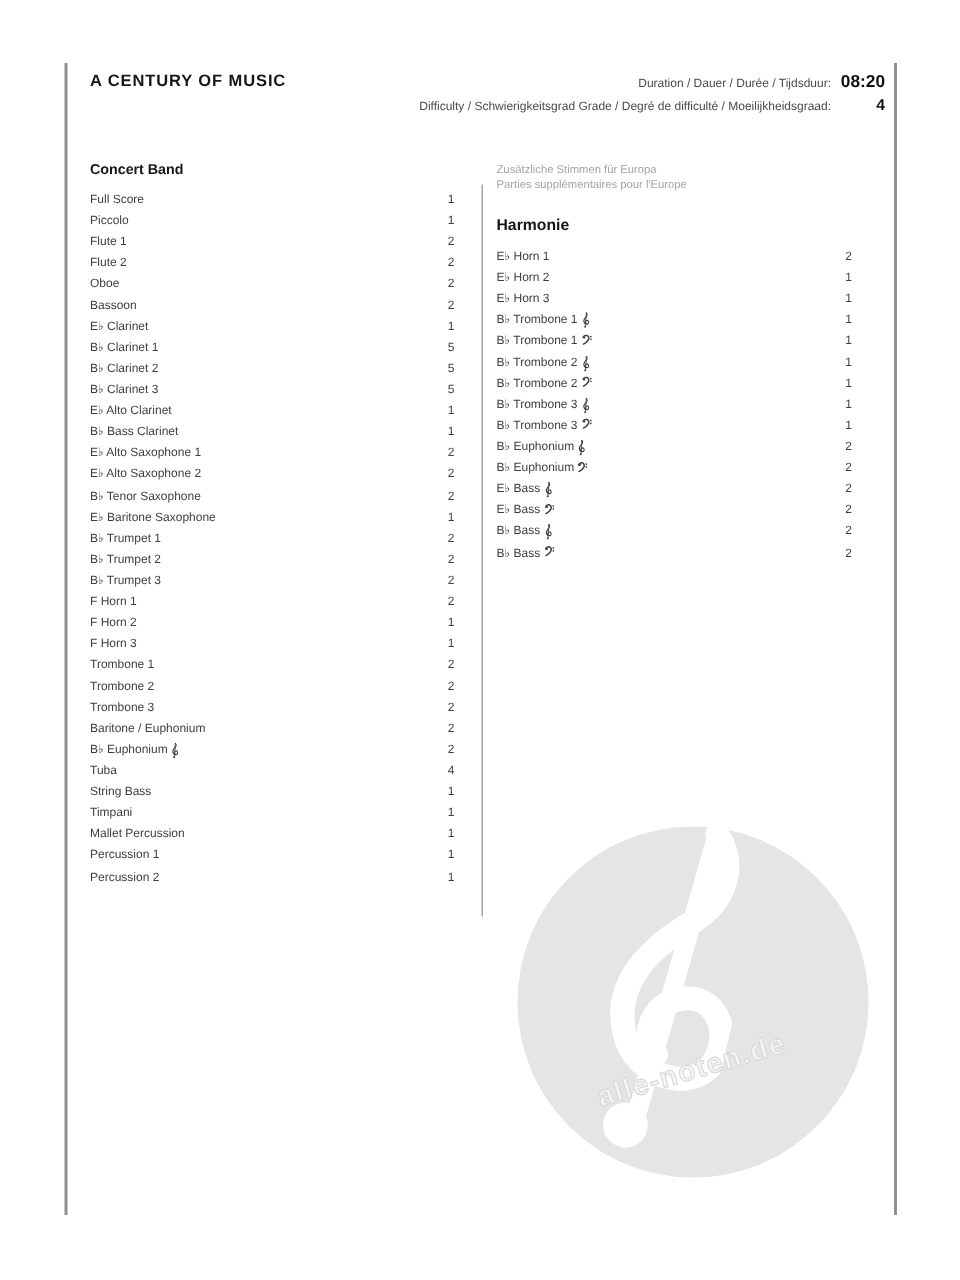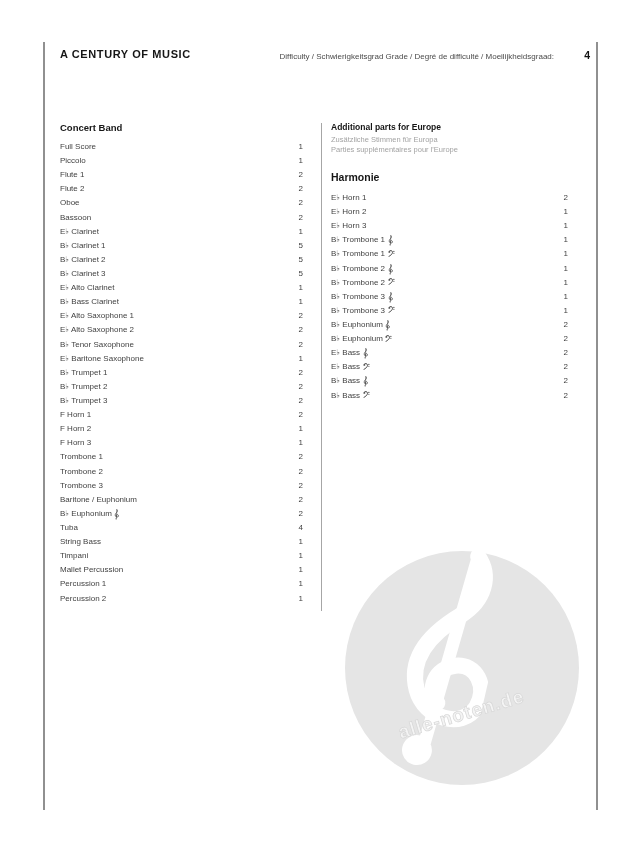--- a/index.html
+++ b/index.html
@@ -15,21 +15,21 @@
   .title{
     position:absolute;left:60px;top:48px;margin:0;
     font-size:11px;font-weight:bold;letter-spacing:0.6px;color:#161616;white-space:nowrap;
   }
   .meta{position:absolute;right:50px;top:49px;text-align:right;}
   .meta-row{display:flex;justify-content:flex-end;align-items:baseline;margin-bottom:3px;}
   .meta-label{font-size:8px;color:#4a4a4a;white-space:nowrap;}
   .meta-value{display:inline-block;width:36px;text-align:right;font-weight:bold;color:#111;font-size:10.5px;}
   .meta-value.big{font-size:11.5px;}
 
-  .col{position:absolute;top:122px;}
+  .col{position:absolute;top:108px;}
   .col-left{left:60px;width:243px;}
   .col-right{left:331px;width:237px;}
   .sec-head{margin:0 0 6px 0;font-size:9.5px;line-height:12px;font-weight:bold;color:#161616;}
   .sec-head.small{font-size:8.5px;line-height:11px;margin-bottom:2px;}
   .sec-head.harmonie{font-size:10.5px;line-height:13px;margin-top:16px;margin-bottom:7px;}
   .subhead{font-size:7.5px;line-height:10px;color:#a3a3a3;}
 
   .row{display:flex;justify-content:space-between;align-items:baseline;height:14.12px;line-height:14.12px;font-size:8px;color:#3f3f3f;}
   .part-label{white-space:nowrap;}
   .part-qty{text-align:right;}
@@ -71,20 +71,24 @@
   </svg>
 
   <div class="rule rule-left"></div>
   <div class="rule rule-right"></div>
   <div class="rule rule-mid"></div>
 
   <h1 class="title">A CENTURY OF MUSIC</h1>
 
   <div class="meta">
     <div class="meta-row">
+      <span class="meta-label">Duration / Dauer / Durée / Tijdsduur:</span>
+      <span class="meta-value big">08:20</span>
+    </div>
+    <div class="meta-row">
       <span class="meta-label">Difficulty / Schwierigkeitsgrad Grade / Degré de difficulté / Moeilijkheidsgraad:</span>
       <span class="meta-value">4</span>
     </div>
   </div>
 
   <div class="wm-circle"></div>
   <svg class="wm-clef" viewBox="0 0 40 104">
       <use href="#sym-treble"></use>
     </svg>
   <div class="wm-text">alle-noten.de</div>
@@ -223,21 +227,20 @@
         <span class="part-qty">1</span>
       </div>
         <div class="row" data-clef="none">
         <span class="part-label"><span>Percussion 2</span></span>
         <span class="part-qty">1</span>
       </div>
       </div>
   </section>
 
   <section class="col col-right">
-    <h2 class="sec-head small">Additional parts for Europe</h2>
     <div class="subheads">
         <div class="subhead">Zusätzliche Stimmen für Europa</div>
         <div class="subhead">Parties supplémentaires pour l'Europe</div>
       </div>
     <h2 class="sec-head harmonie">Harmonie</h2>
     <div class="rows">
         <div class="row" data-clef="none">
         <span class="part-label"><span>E♭ Horn 1</span></span>
         <span class="part-qty">2</span>
       </div>

